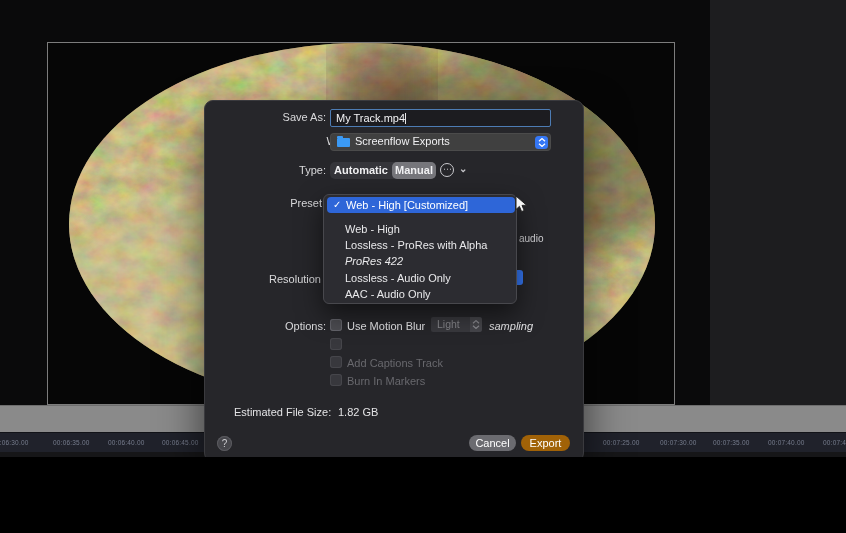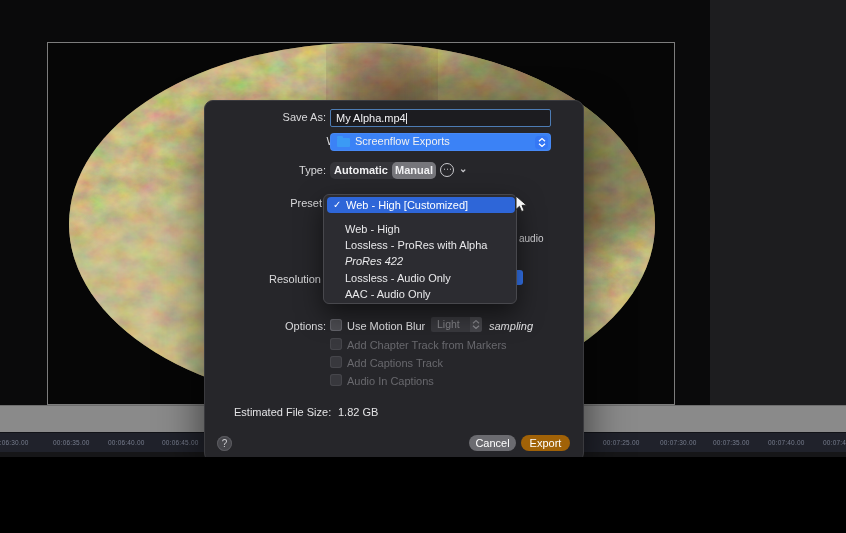--- a/index.html
+++ b/index.html
@@ -20,21 +20,21 @@
   #bottom-area{left:0;top:452px;width:846px;height:81px;background:#161618;}
 
   
   #dialog{left:204px;top:100px;width:380px;height:362px;background:#26262a;border:1px solid #3a3a3e;border-radius:9px;box-shadow:0 20px 45px rgba(0,0,0,.6);}
   .lbl{position:absolute;font-size:11px;color:#d9d9db;text-align:right;white-space:nowrap;}
   .dimlbl{color:#68686d;}
 
   #saveas-field{left:330px;top:109px;width:221px;height:18px;background:#1c1c20;border:1px solid #4d7cb4;border-radius:2px;color:#f2f2f4;font-size:11px;line-height:16px;padding-left:5px;}
   .caret{display:inline-block;width:1px;height:11px;background:#e8e8ea;vertical-align:-2px;}
 
-  #where-popup{left:330px;top:133px;width:221px;height:18px;background:#3b82f6;border-radius:4px;box-shadow:inset 0 0 0 1px rgba(255,255,255,.06);}
+  #where-popup{left:330px;top:133px;width:221px;height:18px;background:#404040;border-radius:4px;box-shadow:inset 0 0 0 1px rgba(255,255,255,.06);}
   #folder-icon{position:absolute;left:7px;top:5px;width:13px;height:9px;background:#3b9af5;border-radius:1px;}
   #folder-icon:before{content:"";position:absolute;left:0;top:-2px;width:6px;height:2px;background:#3b9af5;border-radius:1px 1px 0 0;}
   #where-popup .txt{position:absolute;left:25px;top:2px;font-size:11px;color:#f0f0f2;}
   .stepper{position:absolute;right:3px;top:2.5px;width:13px;height:13px;background:#3577f5;border-radius:3.5px;}
   .stepper svg{position:absolute;left:2.5px;top:2px;}
 
   #seg-container{left:330px;top:162px;width:106px;height:17px;background:#35353a;border-radius:5px;font-weight:bold;}
   .seg{position:absolute;top:0;height:17px;font-size:11px;color:#f0f0f2;text-align:center;line-height:17px;}
   #seg-manual-bg{position:absolute;left:62px;top:0;width:44px;height:17px;background:#76767b;border-radius:5px;}
   #ellipsis-circle{left:440px;top:163px;width:14px;height:14px;border:1.2px solid #c9c9cd;border-radius:50%;color:#c9c9cd;font-size:9px;line-height:11px;text-align:center;letter-spacing:-1px;}
@@ -119,21 +119,21 @@
     <span class="tick" style="left:660px">00:07:30.00</span>
     <span class="tick" style="left:713px">00:07:35.00</span>
     <span class="tick" style="left:768px">00:07:40.00</span>
     <span class="tick" style="left:823px">00:07:45.00</span>
   </div>
   <div class="abs" id="bottom-area"></div>
 
   <div class="abs" id="dialog"></div>
 
   <span class="lbl abs" style="left:206px;top:111px;width:120px;">Save As:</span>
-  <div class="abs" id="saveas-field"><span>My Alpha.mp4</span><span class="caret"></span></div>
+  <div class="abs" id="saveas-field"><span>My Track.mp4</span><span class="caret"></span></div>
 
   <span class="lbl abs" style="left:206px;top:135px;width:120px;margin-left:36px;">Where:</span>
   <div class="abs" id="where-popup">
     <span id="folder-icon"></span>
     <span class="txt">Screenflow Exports</span>
     <span class="stepper">
       <svg width="8" height="9" viewBox="0 0 8 9">
           <path d="M1 3.2 L4 0.6 L7 3.2" stroke="#fff" stroke-width="1.3" fill="none"></path>
           <path d="M1 5.8 L4 8.4 L7 5.8" stroke="#fff" stroke-width="1.3" fill="none"></path>
         </svg>
@@ -175,25 +175,24 @@
     <span class="stp">
       <svg width="8" height="9" viewBox="0 0 8 9">
           <path d="M1 3.2 L4 0.6 L7 3.2" stroke="#8a8a8f" stroke-width="1.2" fill="none"></path>
           <path d="M1 5.8 L4 8.4 L7 5.8" stroke="#8a8a8f" stroke-width="1.2" fill="none"></path>
         </svg>
     </span>
   </div>
   <span class="abs optlbl" style="left:489px;top:320px;color:#e3e3e5;font-style:italic;">sampling</span>
 
   <span class="abs checkbox cb-dim" style="left:330px;top:338px;"></span>
-  <span class="abs optlbl dimlbl" style="left:347px;top:339px;">Add Chapter Track from Markers</span>
   <span class="abs checkbox cb-dim" style="left:330px;top:356px;"></span>
   <span class="abs optlbl dimlbl" style="left:347px;top:357px;">Add Captions Track</span>
   <span class="abs checkbox cb-dim" style="left:330px;top:374px;"></span>
-  <span class="abs optlbl dimlbl" style="left:347px;top:375px;">Audio In Captions</span>
+  <span class="abs optlbl dimlbl" style="left:347px;top:375px;">Burn In Markers</span>
 
   <span class="abs optlbl" style="left:234px;top:406px;color:#e3e3e5;">Estimated File Size:</span>
   <span class="abs optlbl" style="left:338px;top:406px;color:#e3e3e5;">1.82 GB</span>
   <div class="abs" id="help-btn">?</div>
   <div class="btn" id="cancel-btn">Cancel</div>
   <div class="btn" id="export-btn">Export</div>
 
   <div class="abs" id="cursor">
     <svg width="13" height="18" viewBox="0 0 13 18">
       <path d="M1 1 L1 14.5 L4.4 11.4 L6.6 16.6 L9.2 15.5 L7 10.4 L11.6 10.2 Z" fill="#f4f4f4" stroke="#222" stroke-width="1"></path>

